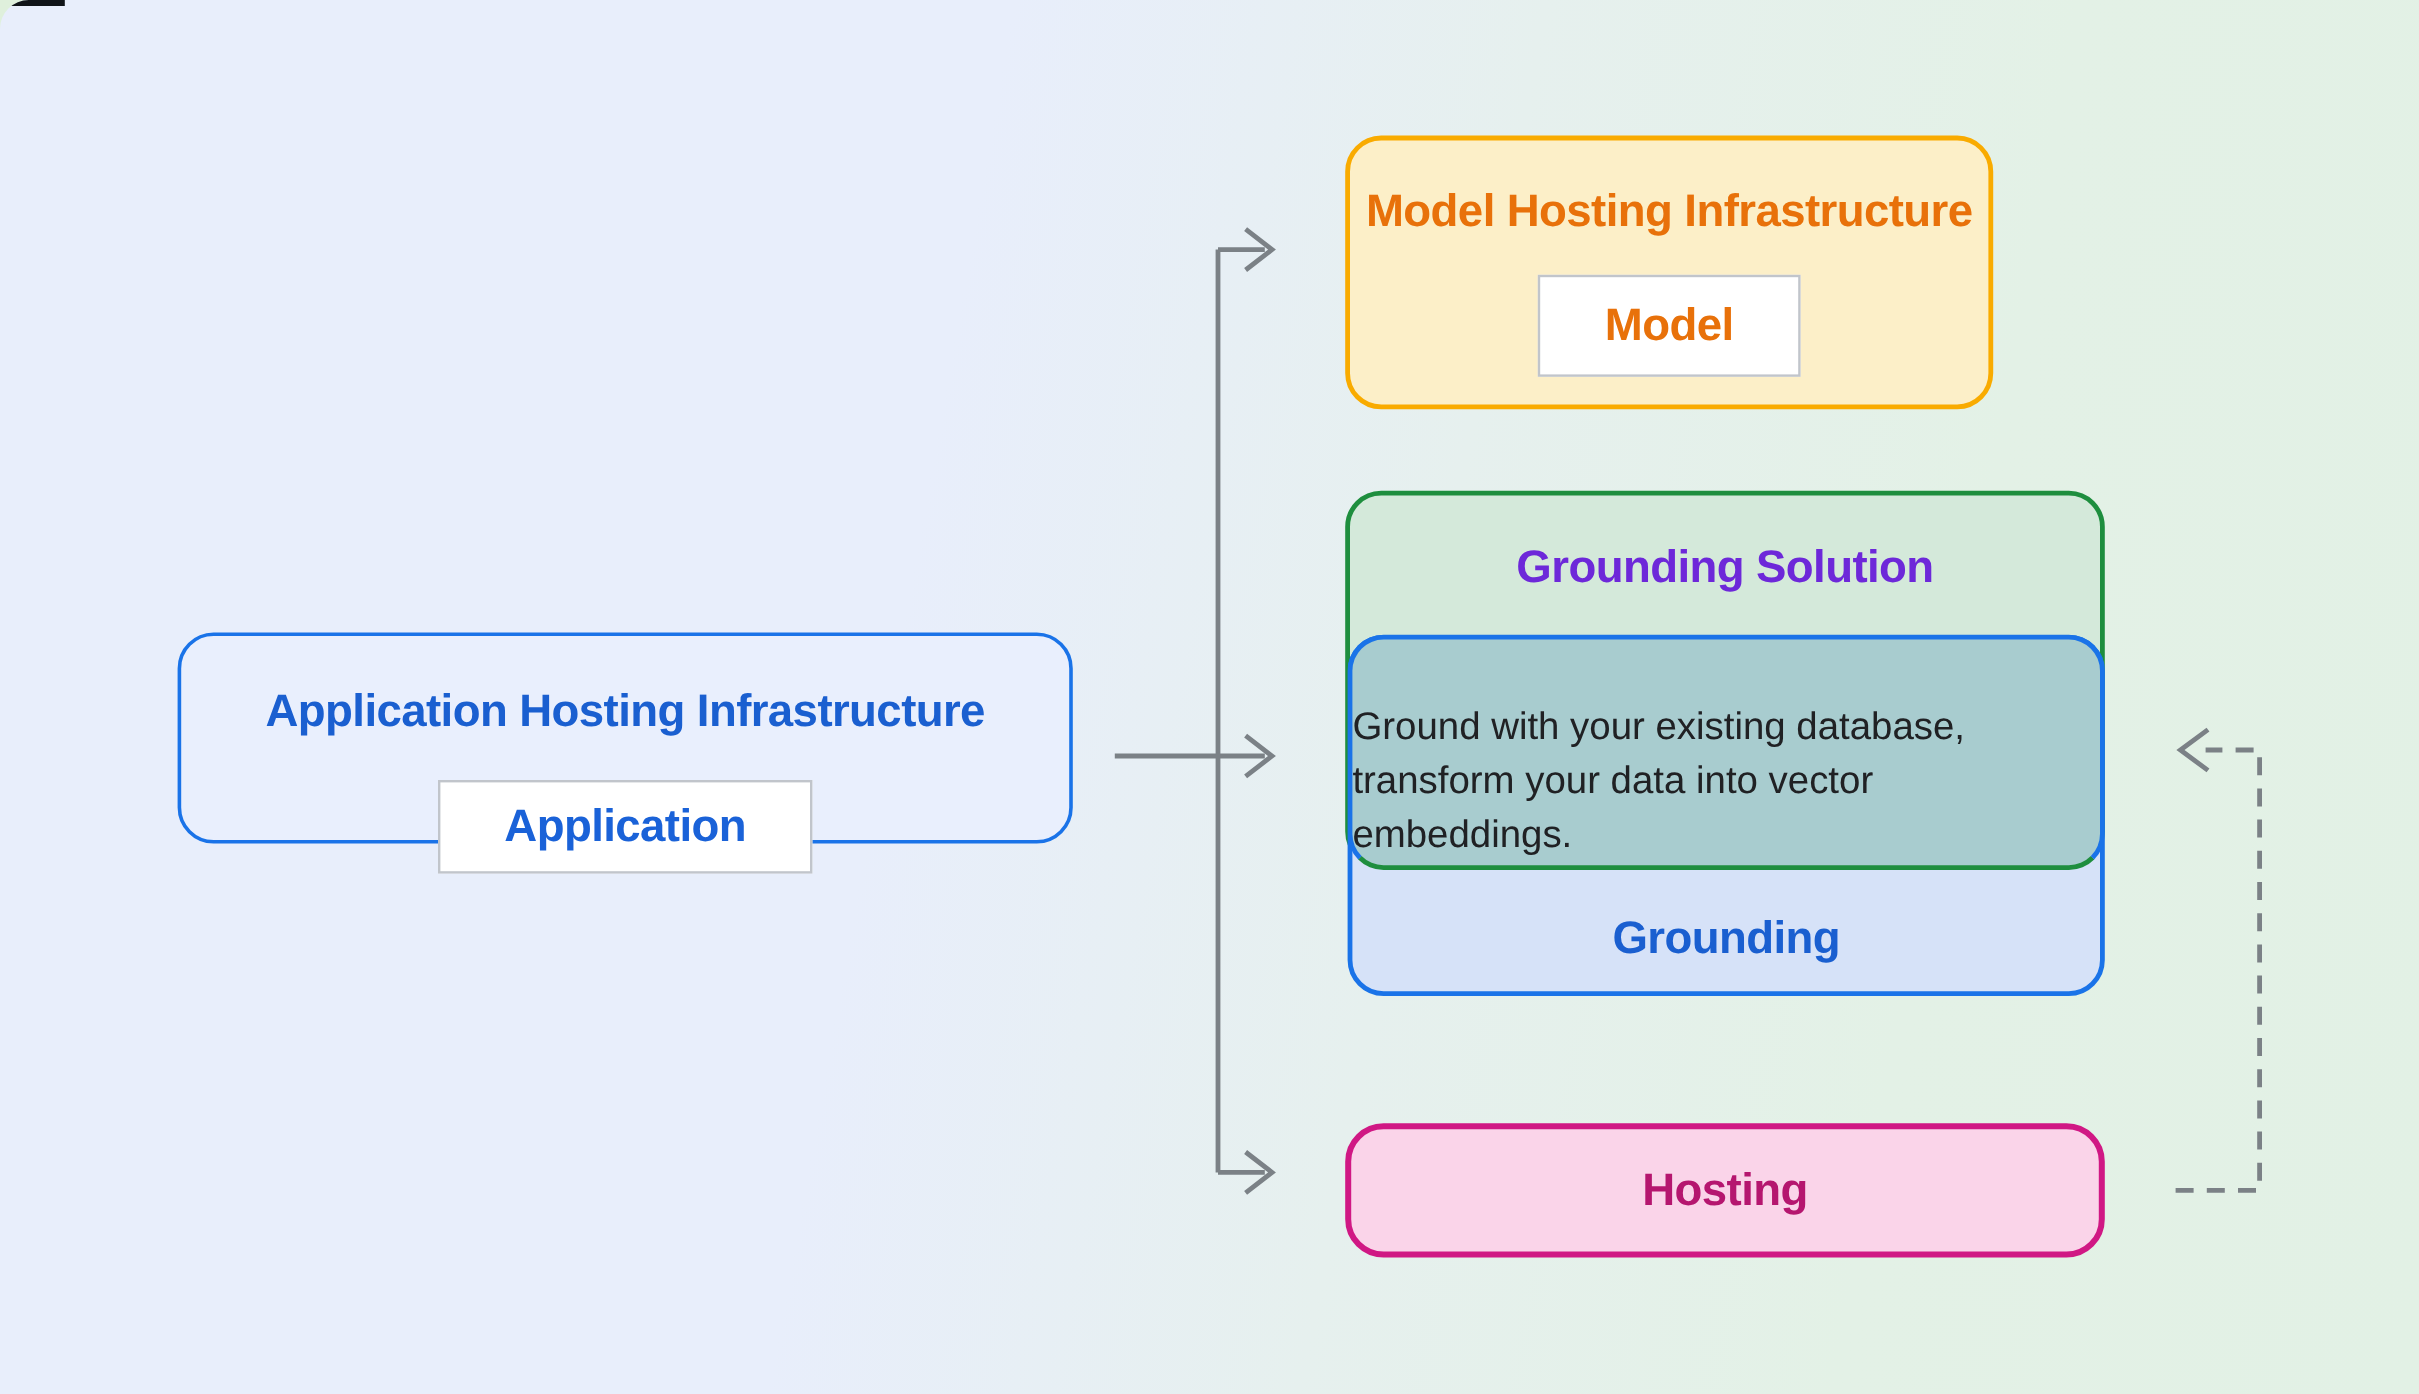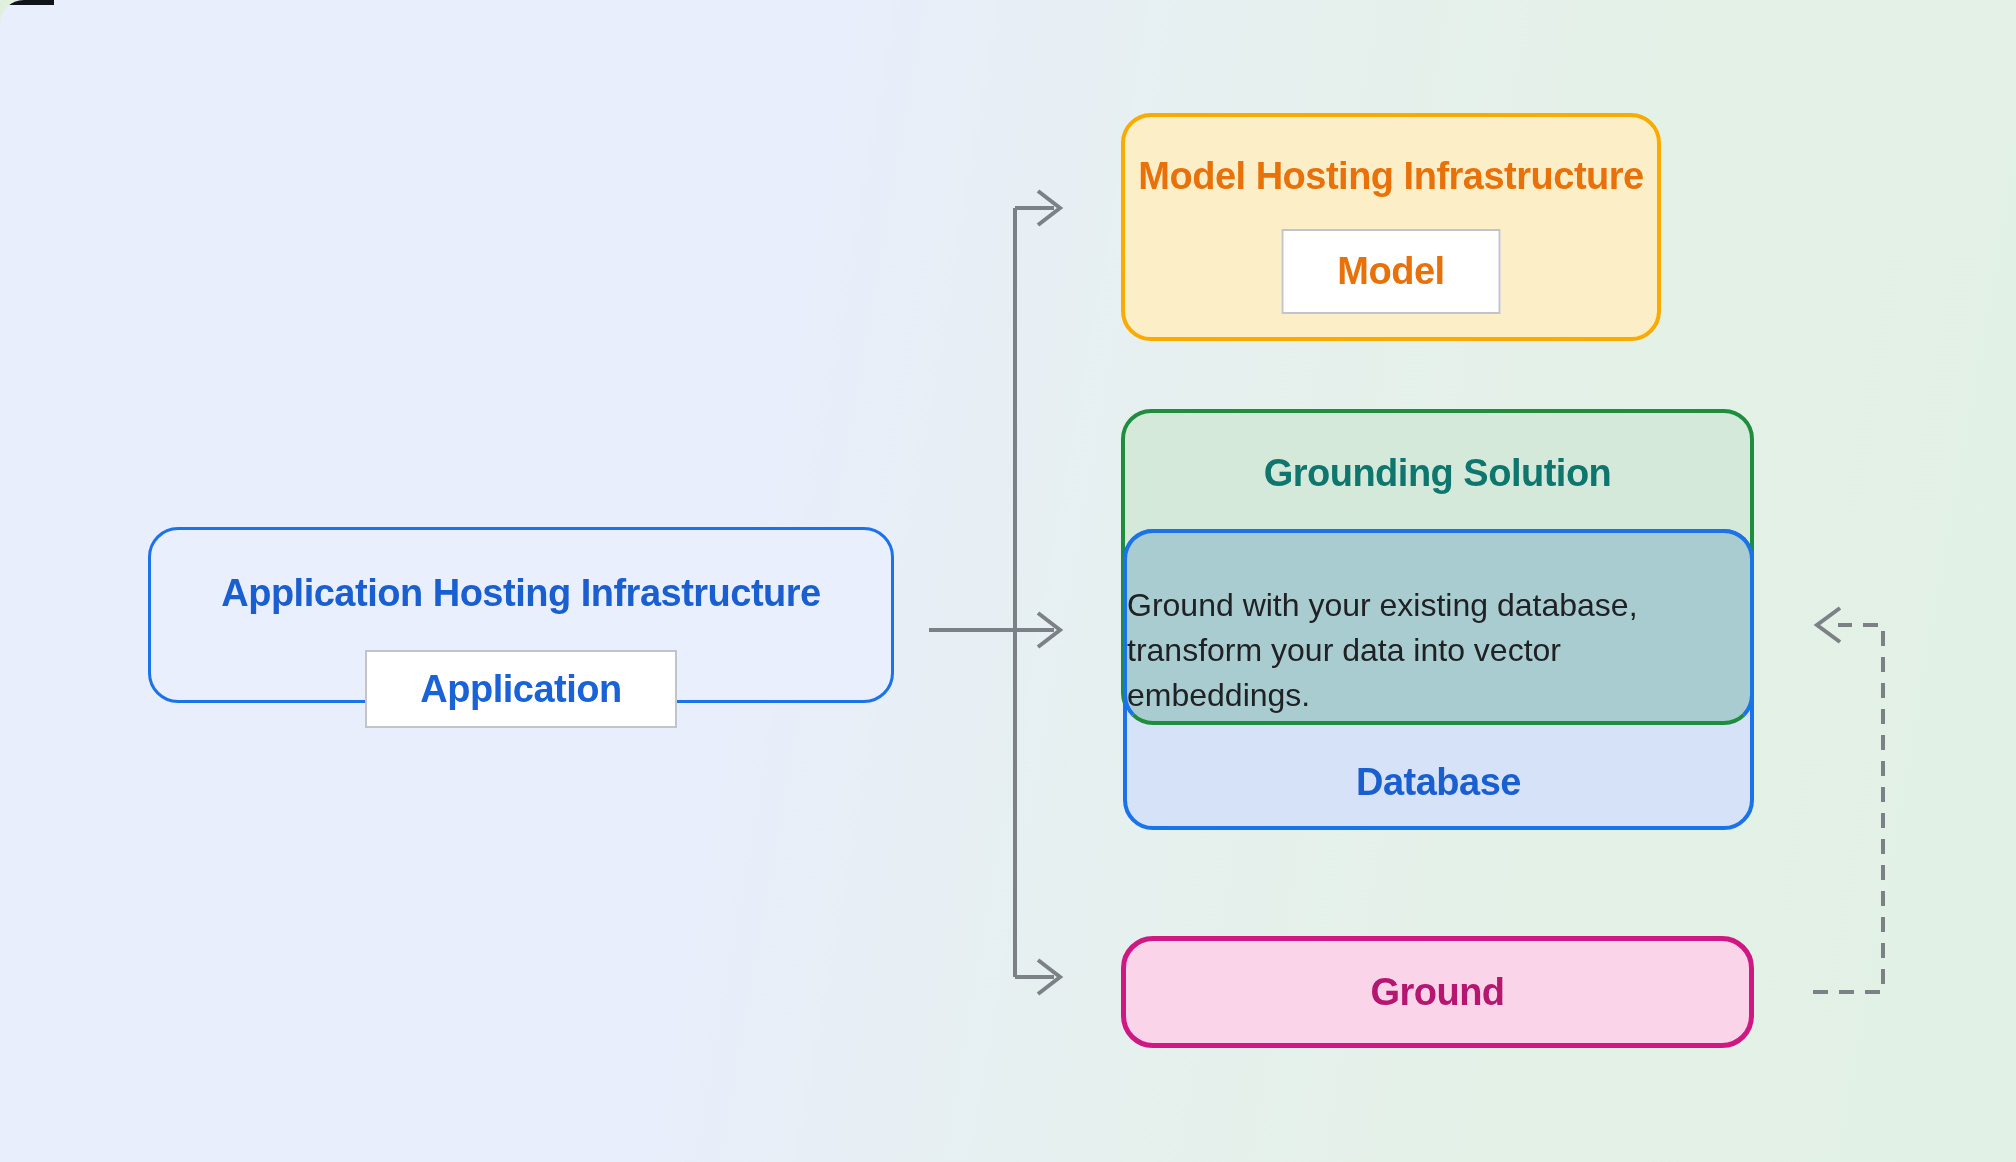--- a/index.html
+++ b/index.html
@@ -72,21 +72,21 @@
   .model-box .chip { top: 112px; width: 219px; height: 85px; color: #e8710a; }
   
   .grounding-box {
     left: 1121px; top: 409px;
     width: 633px; height: 314px;
     background: #d4e9da;
     border: 4px solid #1e8e3e;
     border-radius: 30px;
     z-index: 1;
   }
-  .grounding-box .title { top: 37px; color: #0f766e; }
+  .grounding-box .title { top: 37px; color: #6d28d9; }
   
   .database-box {
     left: 1123px; top: 529px;
     width: 631px; height: 301px;
     background: #d6e2f8;
     border: 4px solid #1a73e8;
     border-radius: 30px;
     z-index: 2;
   }
   .database-box .title { top: 226px; color: #1a5fd0; }
@@ -149,33 +149,33 @@
   <div class="box model-box">
     <div class="title">Model Hosting Infrastructure</div>
     <div class="chip">Model</div>
   </div>
 
   <div class="box grounding-box">
     <div class="title">Grounding Solution</div>
   </div>
 
   <div class="box database-box">
-    <div class="title">Database</div>
+    <div class="title">Grounding</div>
   </div>
 
   <div class="box overlap-box">
     <div class="overlap-text">
       <div>Ground with your existing database,</div>
       <div>transform your data into vector</div>
       <div>embeddings.</div>
     </div>
   </div>
 
   <div class="box storage-box">
-    <span>Ground</span>
+    <span>Hosting</span>
   </div>
 
   <svg class="connector-layer" viewBox="0 0 2016 1162" xmlns="http://www.w3.org/2000/svg">
     <g stroke="#7b8186" stroke-width="4" fill="none">
 
       <path d="M929 630 H1054 M1015 208 V977 M1015 208 H1054 M1015 977 H1054"></path>
       <path d="M1038 191 L1060 208 L1038 225"></path>
       <path d="M1038 613 L1060 630 L1038 647"></path>
       <path d="M1038 960 L1060 977 L1038 994"></path>
 

